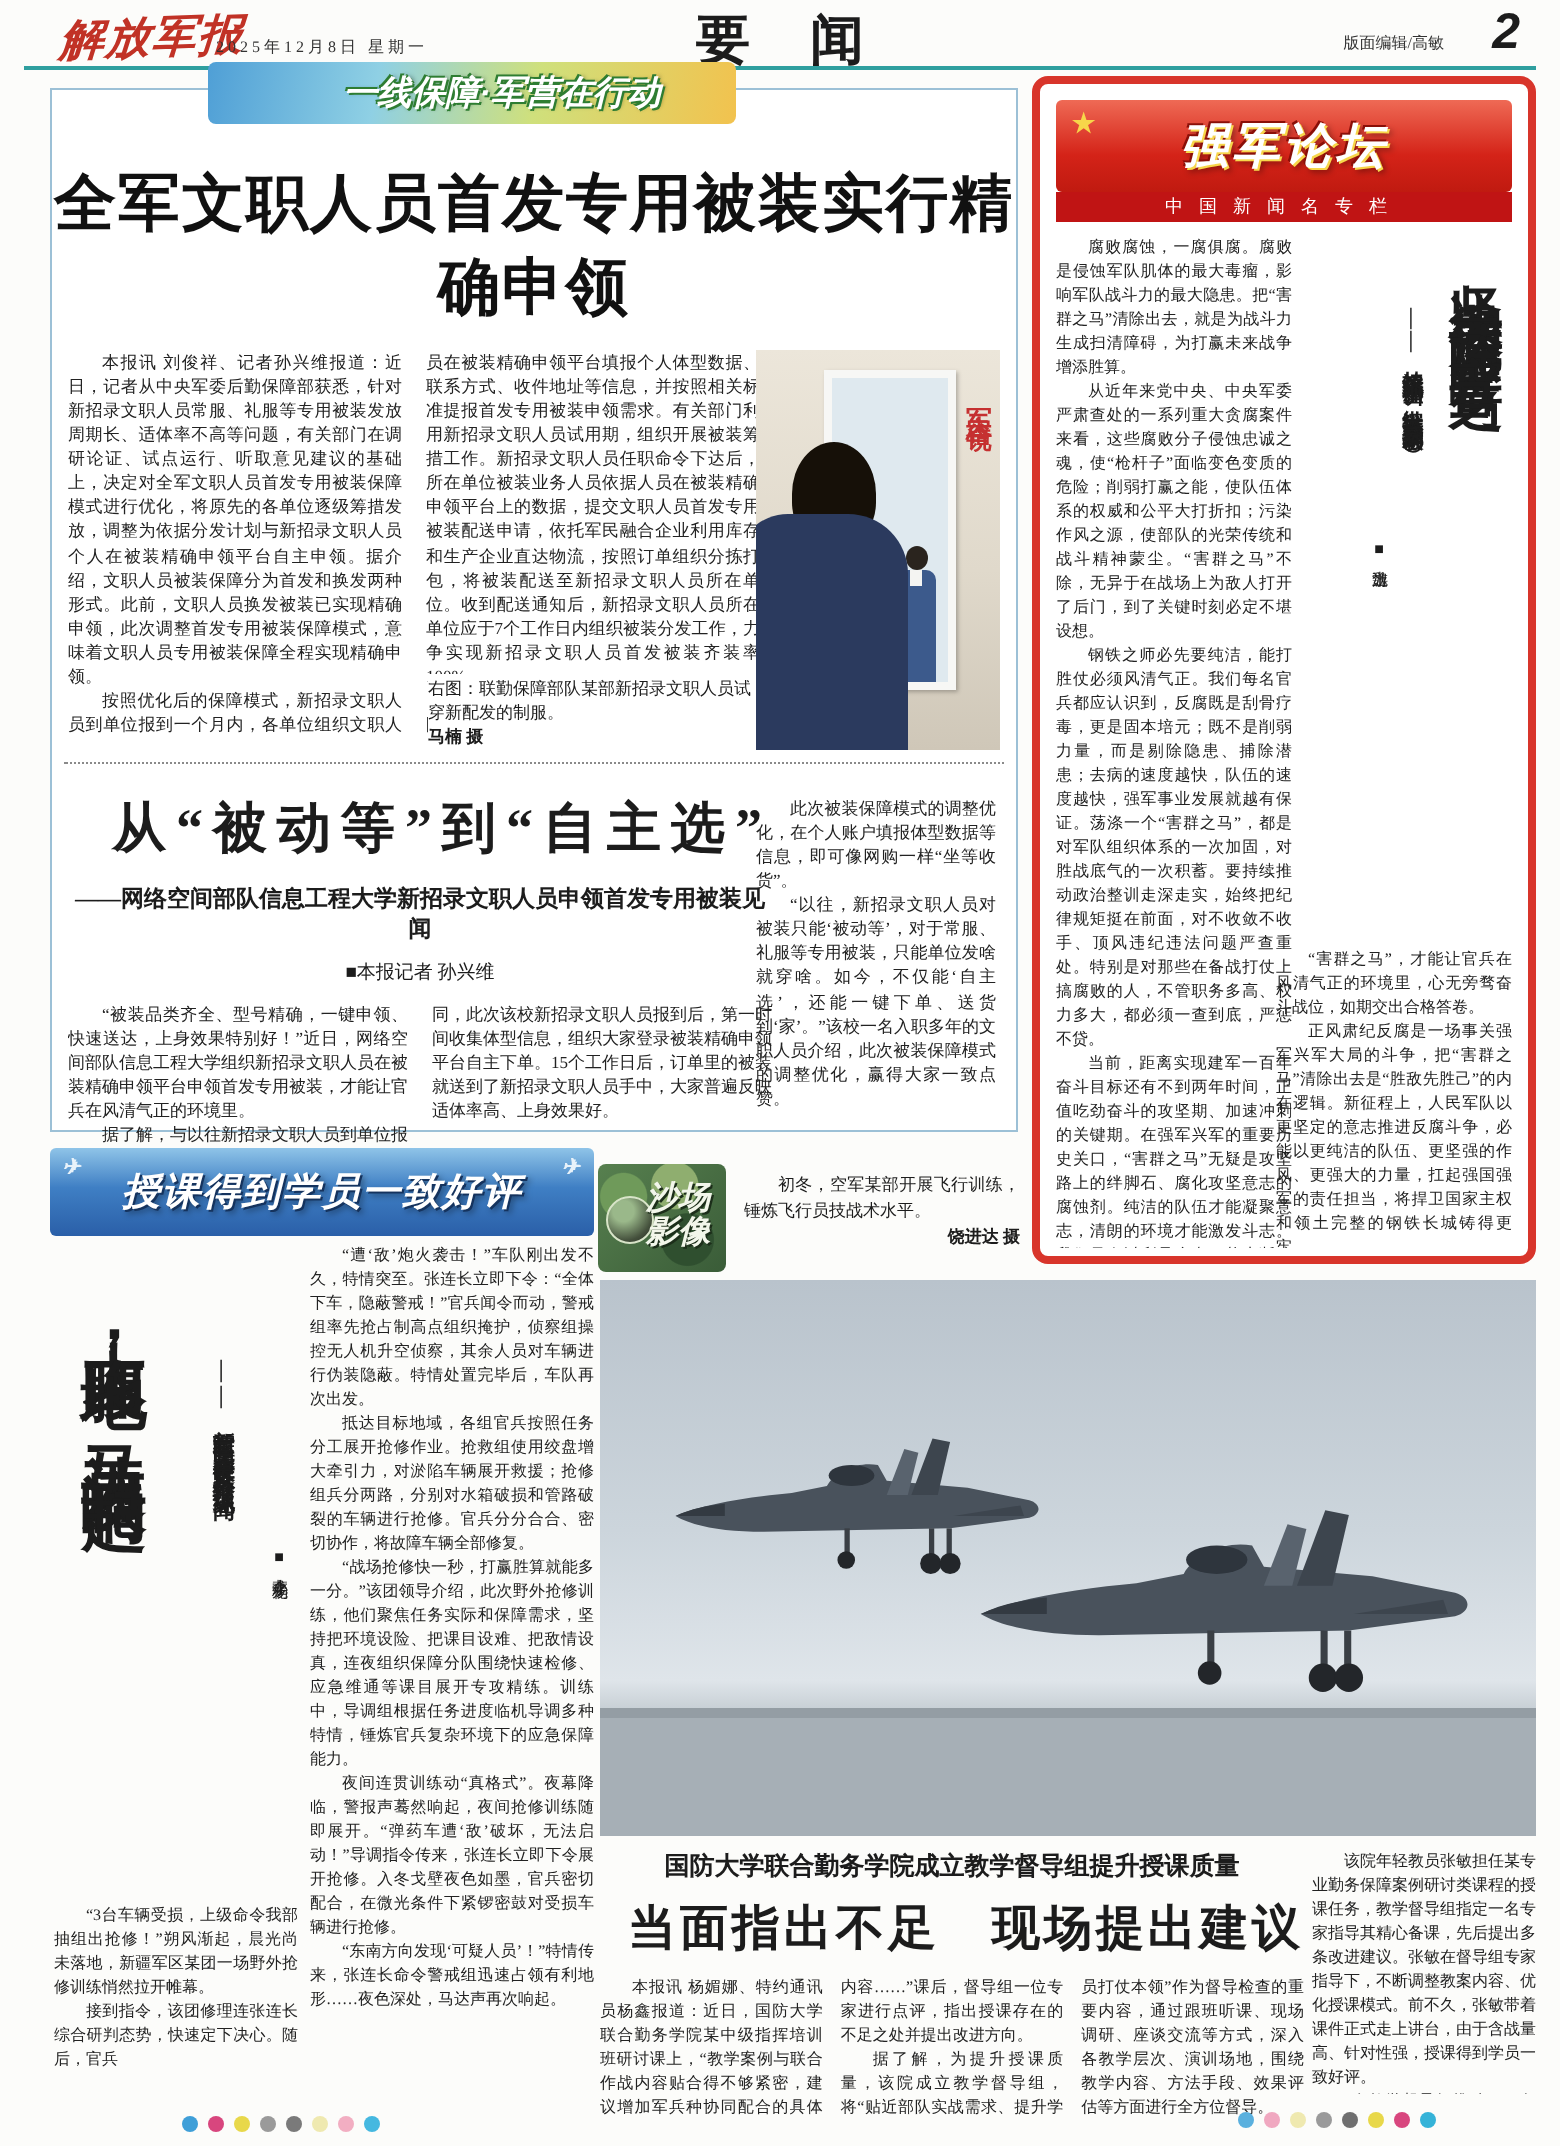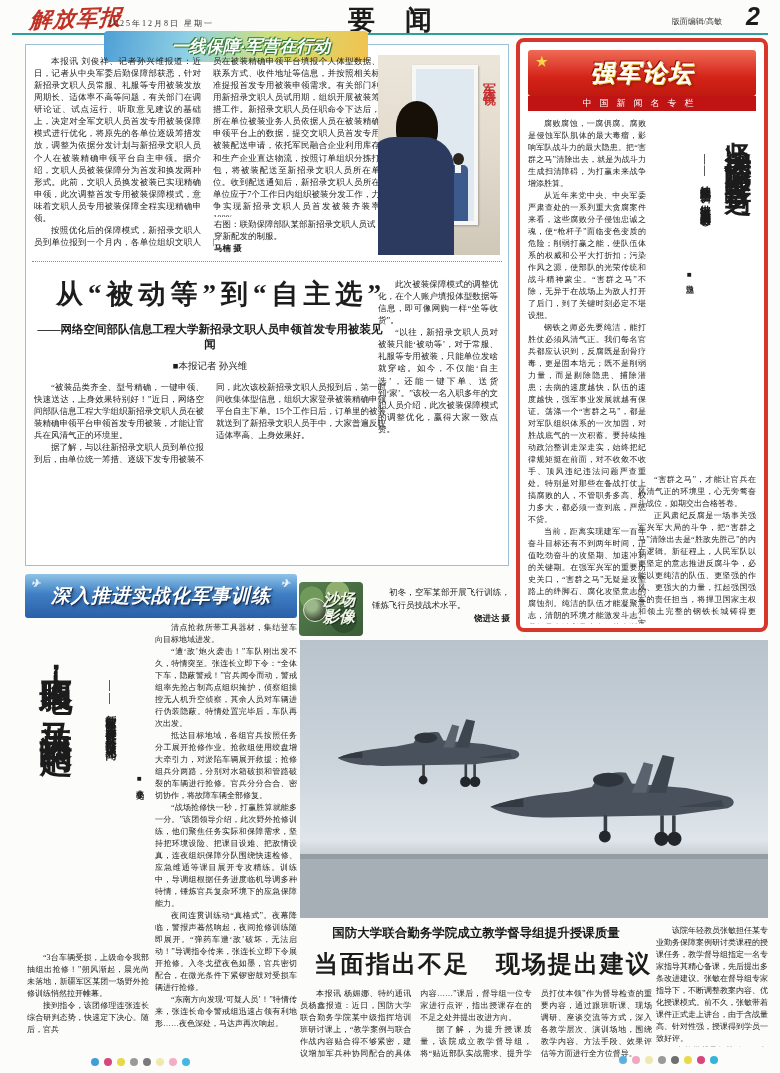--- a/index.html
+++ b/index.html
@@ -126,20 +126,21 @@
 
   <div class="masthead">解放军报</div>
   <div class="hdr-date">2025年12月8日  星期一</div>
   <div class="section-title">要闻</div>
   <div class="hdr-editor">版面编辑/高敏</div>
   <div class="page-num">2</div>
   <div class="hdr-rule"></div>
 
   <div class="box1">
     <div class="banner1">一线保障·军营在行动</div>
+    <div class="art1-headline">全军文职人员首发专用被装实行精确申领</div>
     <div class="art1-body">
       <div class="art1-cols bodytext">
           <p>本报讯 刘俊祥、记者孙兴维报道：近日，记者从中央军委后勤保障部获悉，针对新招录文职人员常服、礼服等专用被装发放周期长、适体率不高等问题，有关部门在调研论证、试点运行、听取意见建议的基础上，决定对全军文职人员首发专用被装保障模式进行优化，将原先的各单位逐级筹措发放，调整为依据分发计划与新招录文职人员个人在被装精确申领平台自主申领。据介绍，文职人员被装保障分为首发和换发两种形式。此前，文职人员换发被装已实现精确申领，此次调整首发专用被装保障模式，意味着文职人员专用被装保障全程实现精确申领。</p>
           <p>按照优化后的保障模式，新招录文职人员到单位报到一个月内，各单位组织文职人员在被装精确申领平台填报个人体型数据、联系方式、收件地址等信息，并按照相关标准提报首发专用被装申领需求。有关部门利用新招录文职人员试用期，组织开展被装筹措工作。新招录文职人员任职命令下达后，所在单位被装业务人员依据人员在被装精确申领平台上的数据，提交文职人员首发专用被装配送申请，依托军民融合企业利用库存和生产企业直达物流，按照订单组织分拣打包，将被装配送至新招录文职人员所在单位。收到配送通知后，新招录文职人员所在单位应于7个工作日内组织被装分发工作，力争实现新招录文职人员首发被装齐装率100%。</p>
           <p>据了解，中央军委后勤保障部将按照部队仓储与文职人员需求军民融合联动运行的机制，持续优化文职人员专用被装保障的计划编制、物资调运、配送服务、需求核算等工作，紧盯申领需求核准、物资筹措、末端发放等环节，开展督导检查，确保此次调整优化工作落实到位。目前，新的被装保障模式已在全军多家单位正式施行。</p>
         </div>
       <div class="art1-caption">
         <span>右图：联勤保障部队某部新招录文职人员试穿新配发的制服。</span>
         <span class="cred">马楠 摄</span>
       </div>
@@ -191,30 +192,29 @@
       </div>
       <div class="forum-text2 smalltext">
           <p>“害群之马”，才能让官兵在风清气正的环境里，心无旁骛奋斗战位，如期交出合格答卷。</p>
           <p>正风肃纪反腐是一场事关强军兴军大局的斗争，把“害群之马”清除出去是“胜敌先胜己”的内在逻辑。新征程上，人民军队以更坚定的意志推进反腐斗争，必能以更纯洁的队伍、更坚强的作风、更强大的力量，扛起强国强军的责任担当，将捍卫国家主权和领土完整的钢铁长城铸得更牢。</p>
         </div>
     </div>
   </div>
 
   <div class="banner2">
     <span class="jet-deco2">✈</span>
-    <span>深入推进实战化军事训练</span>
+    <span>授课得到学员一致好评</span>
     <span class="jet-deco">✈</span>
   </div>
 
   <div class="art3">
     <div class="art3-vtitle">大山腹地，马达再次响起</div>
     <div class="art3-vsub">——新疆军区某团昼夜连贯野外抢修训练见闻</div>
     <div class="art3-byline">■李小龙 杨龙</div>
     <div class="art3-col smalltext">
-        <p>清点抢救所带工具器材，集结登车向目标地域进发。</p>
         <p>“遭‘敌’炮火袭击！”车队刚出发不久，特情突至。张连长立即下令：“全体下车，隐蔽警戒！”官兵闻令而动，警戒组率先抢占制高点组织掩护，侦察组操控无人机升空侦察，其余人员对车辆进行伪装隐蔽。特情处置完毕后，车队再次出发。</p>
         <p>抵达目标地域，各组官兵按照任务分工展开抢修作业。抢救组使用绞盘增大牵引力，对淤陷车辆展开救援；抢修组兵分两路，分别对水箱破损和管路破裂的车辆进行抢修。官兵分分合合、密切协作，将故障车辆全部修复。</p>
         <p>“战场抢修快一秒，打赢胜算就能多一分。”该团领导介绍，此次野外抢修训练，他们聚焦任务实际和保障需求，坚持把环境设险、把课目设难、把敌情设真，连夜组织保障分队围绕快速检修、应急维通等课目展开专攻精练。训练中，导调组根据任务进度临机导调多种特情，锤炼官兵复杂环境下的应急保障能力。</p>
         <p>夜间连贯训练动“真格式”。夜幕降临，警报声蓦然响起，夜间抢修训练随即展开。“弹药车遭‘敌’破坏，无法启动！”导调指令传来，张连长立即下令展开抢修。入冬戈壁夜色如墨，官兵密切配合，在微光条件下紧锣密鼓对受损车辆进行抢修。</p>
         <p>“东南方向发现‘可疑人员’！”特情传来，张连长命令警戒组迅速占领有利地形……夜色深处，马达声再次响起。</p>
       </div>
     <div class="art3-lede smalltext">
         <p>“3台车辆受损，上级命令我部抽组出抢修！”朔风渐起，晨光尚未落地，新疆军区某团一场野外抢修训练悄然拉开帷幕。</p>
         <p>接到指令，该团修理连张连长综合研判态势，快速定下决心。随后，官兵</p>
       </div>

